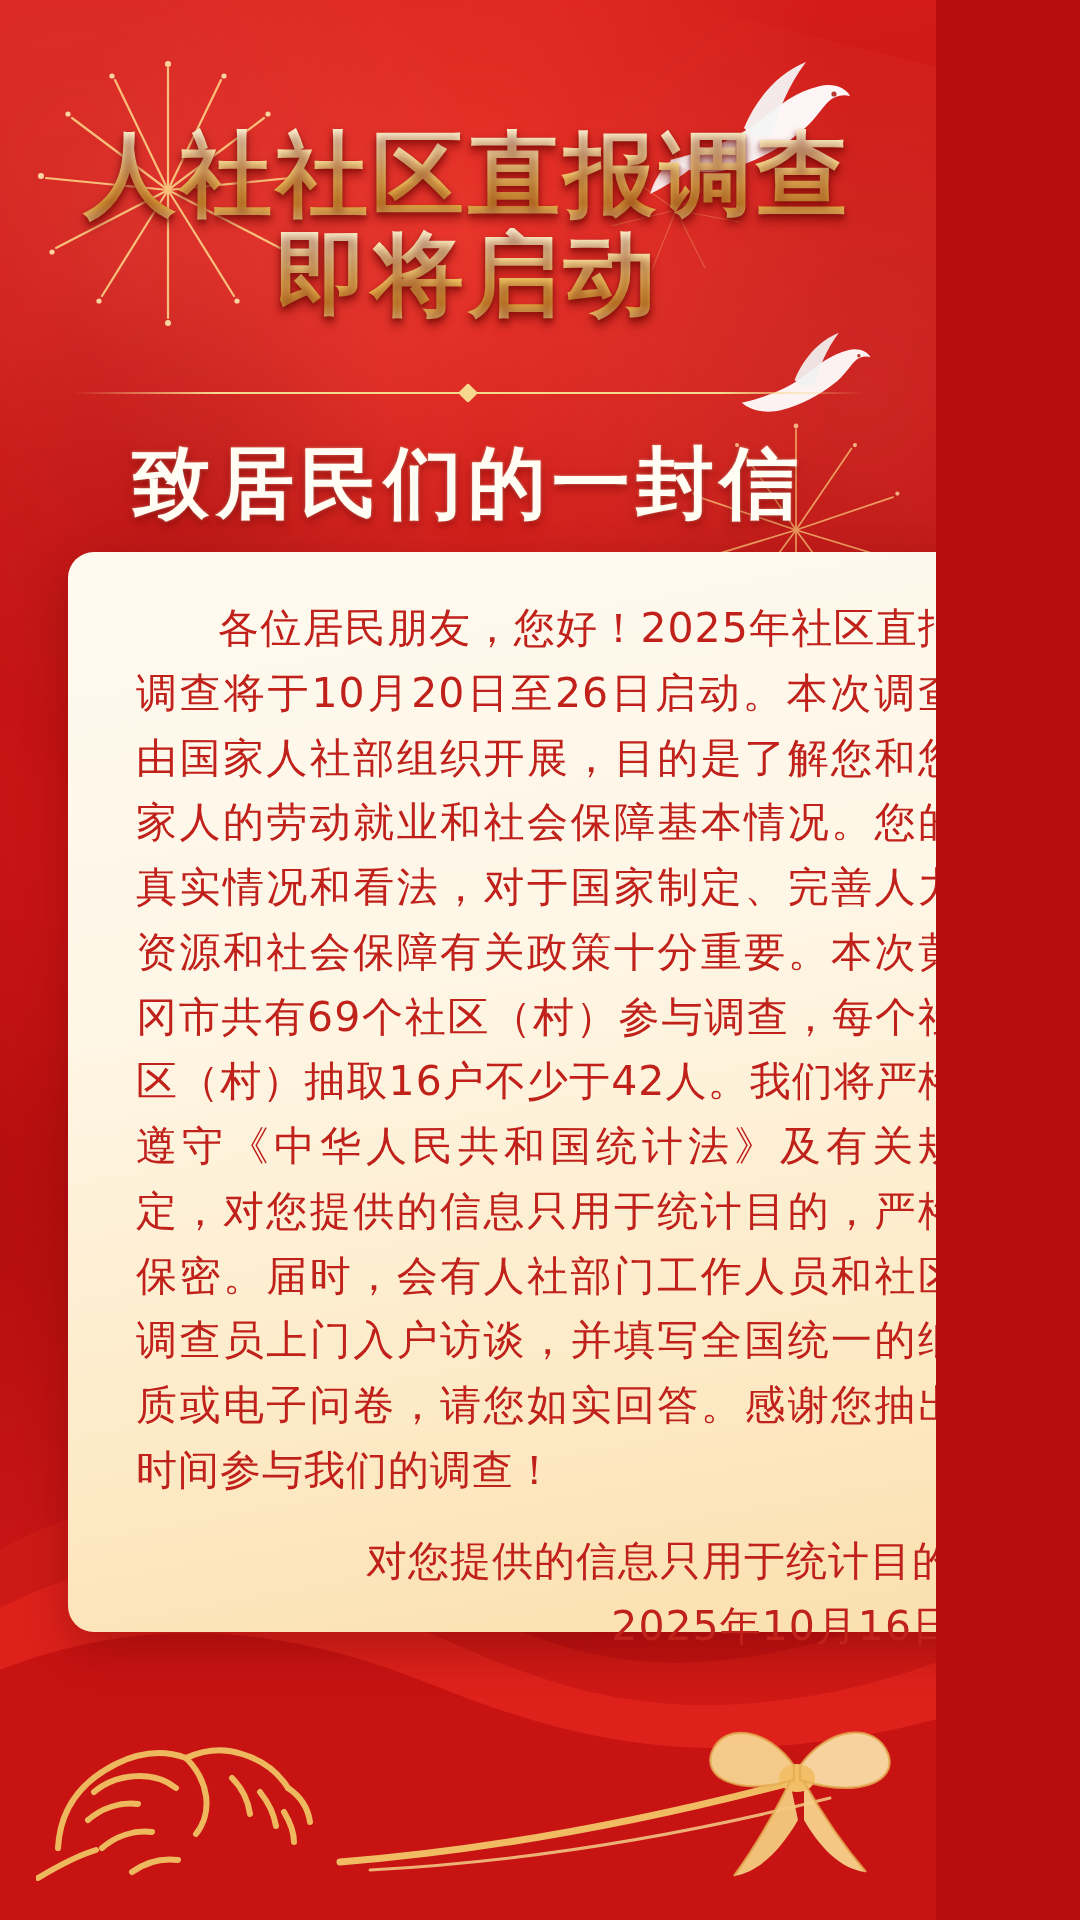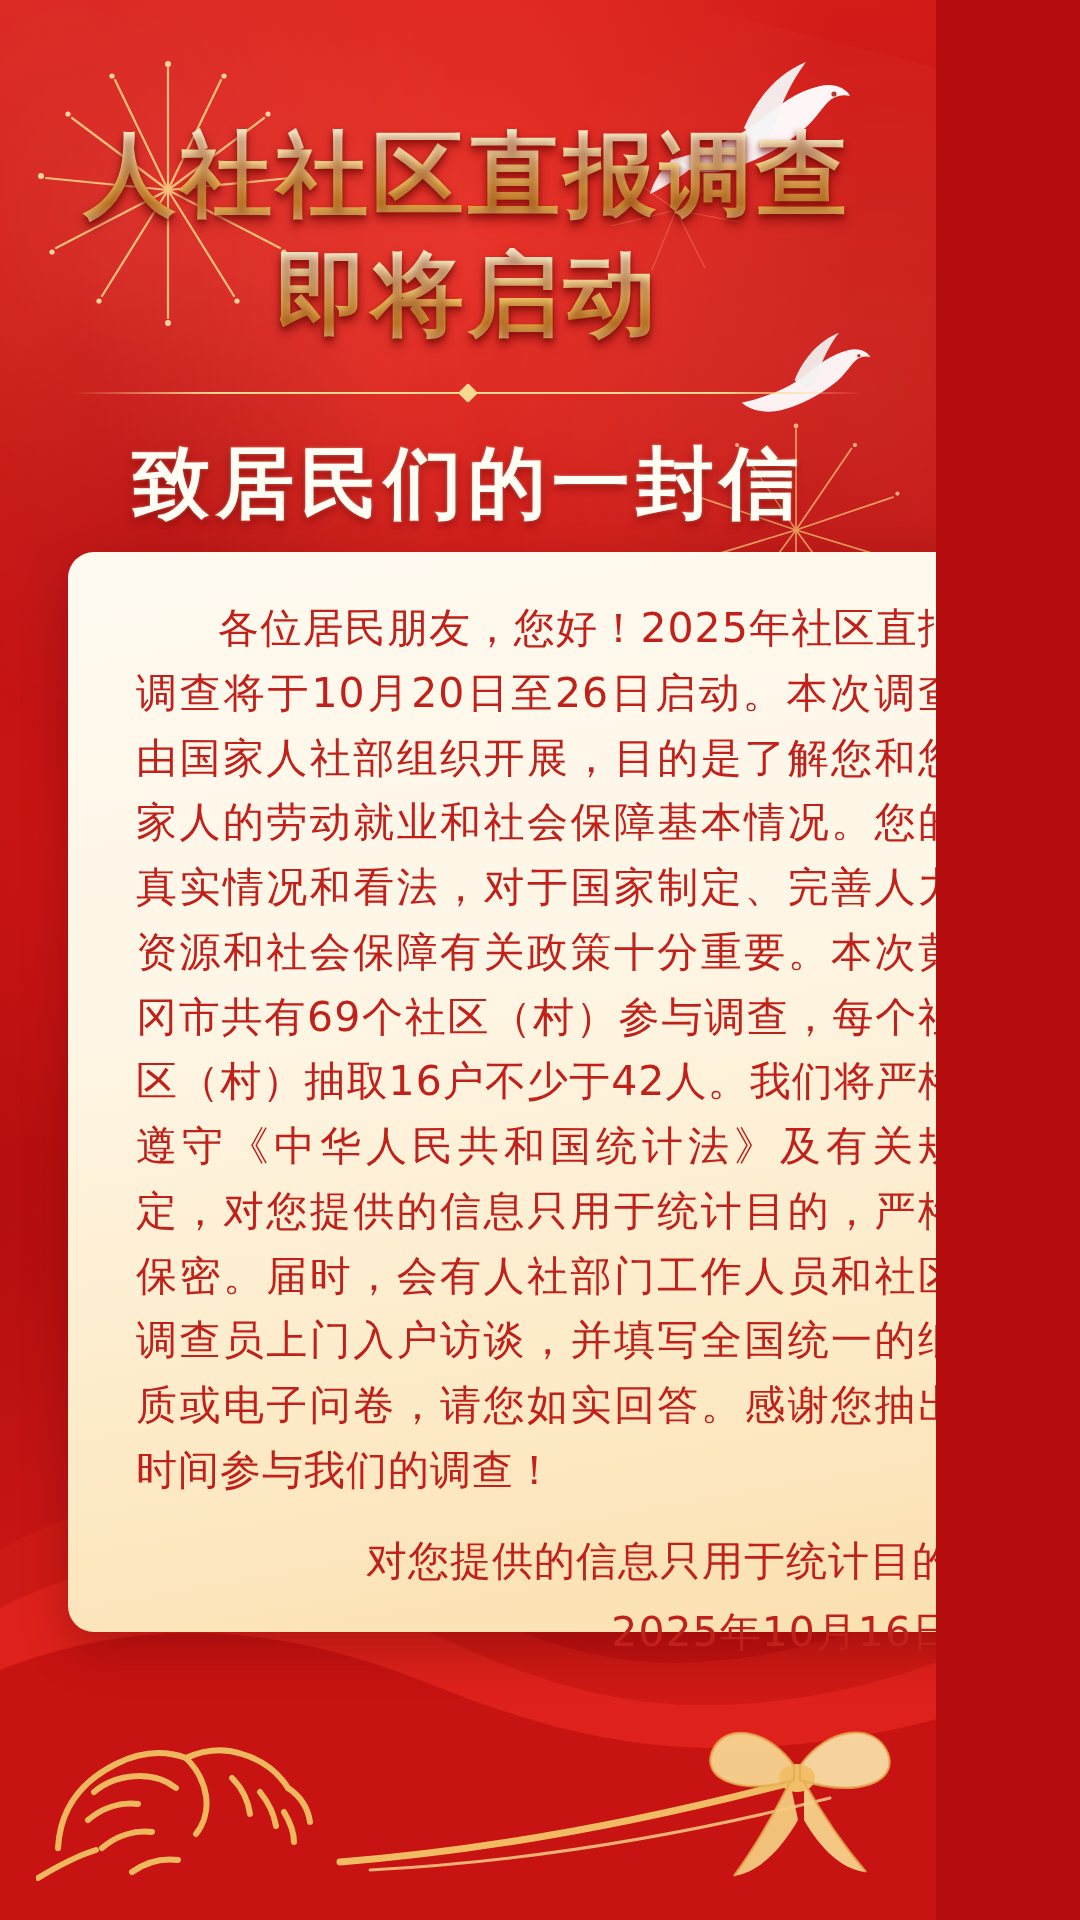--- a/index.html
+++ b/index.html
@@ -97,21 +97,21 @@
     line-height: 1.02;
     letter-spacing: 4px;
     background: linear-gradient(180deg, #fff6d8 0%, #ffe9a8 28%, #f6c95f 58%, #e0a236 80%, #f4d488 100%);
     -webkit-background-clip: text;
     background-clip: text;
     color: transparent;
     -webkit-text-fill-color: transparent;
     text-shadow: 0 5px 10px rgba(90,0,0,.45);
     filter: drop-shadow(0 3px 2px rgba(120,10,0,.55));
   }
-  .headline .line2 { margin-top: 26px; }
+  .headline .line2 { margin-top: 6px; }
 
   .rule-wrap {
     position: absolute;
     left: 0; right: 0; top: 392px;
     display: flex;
     align-items: center;
     justify-content: center;
     z-index: 5;
   }
   .rule {
@@ -173,21 +173,21 @@
     margin-top: 26px;
     text-align: right;
     font-family: "DejaVu Sans", "Liberation Sans", sans-serif;
     font-size: 41px;
     color: #c0211a;
     letter-spacing: 1px;
     font-weight: 500;
     line-height: 1.6;
     padding-right: 6px;
   }
-  .sign .date { display: block; margin-top: 6px; text-align: right; }
+  .sign .date { display: block; margin-top: 0; text-align: right; }
 
   
   .handshake, .ribbon {
     position: absolute;
     pointer-events: none;
     z-index: 7;
   }
   .handshake { left: 36px; bottom: 24px; }
   .ribbon { right: 24px; bottom: 18px; }
 

